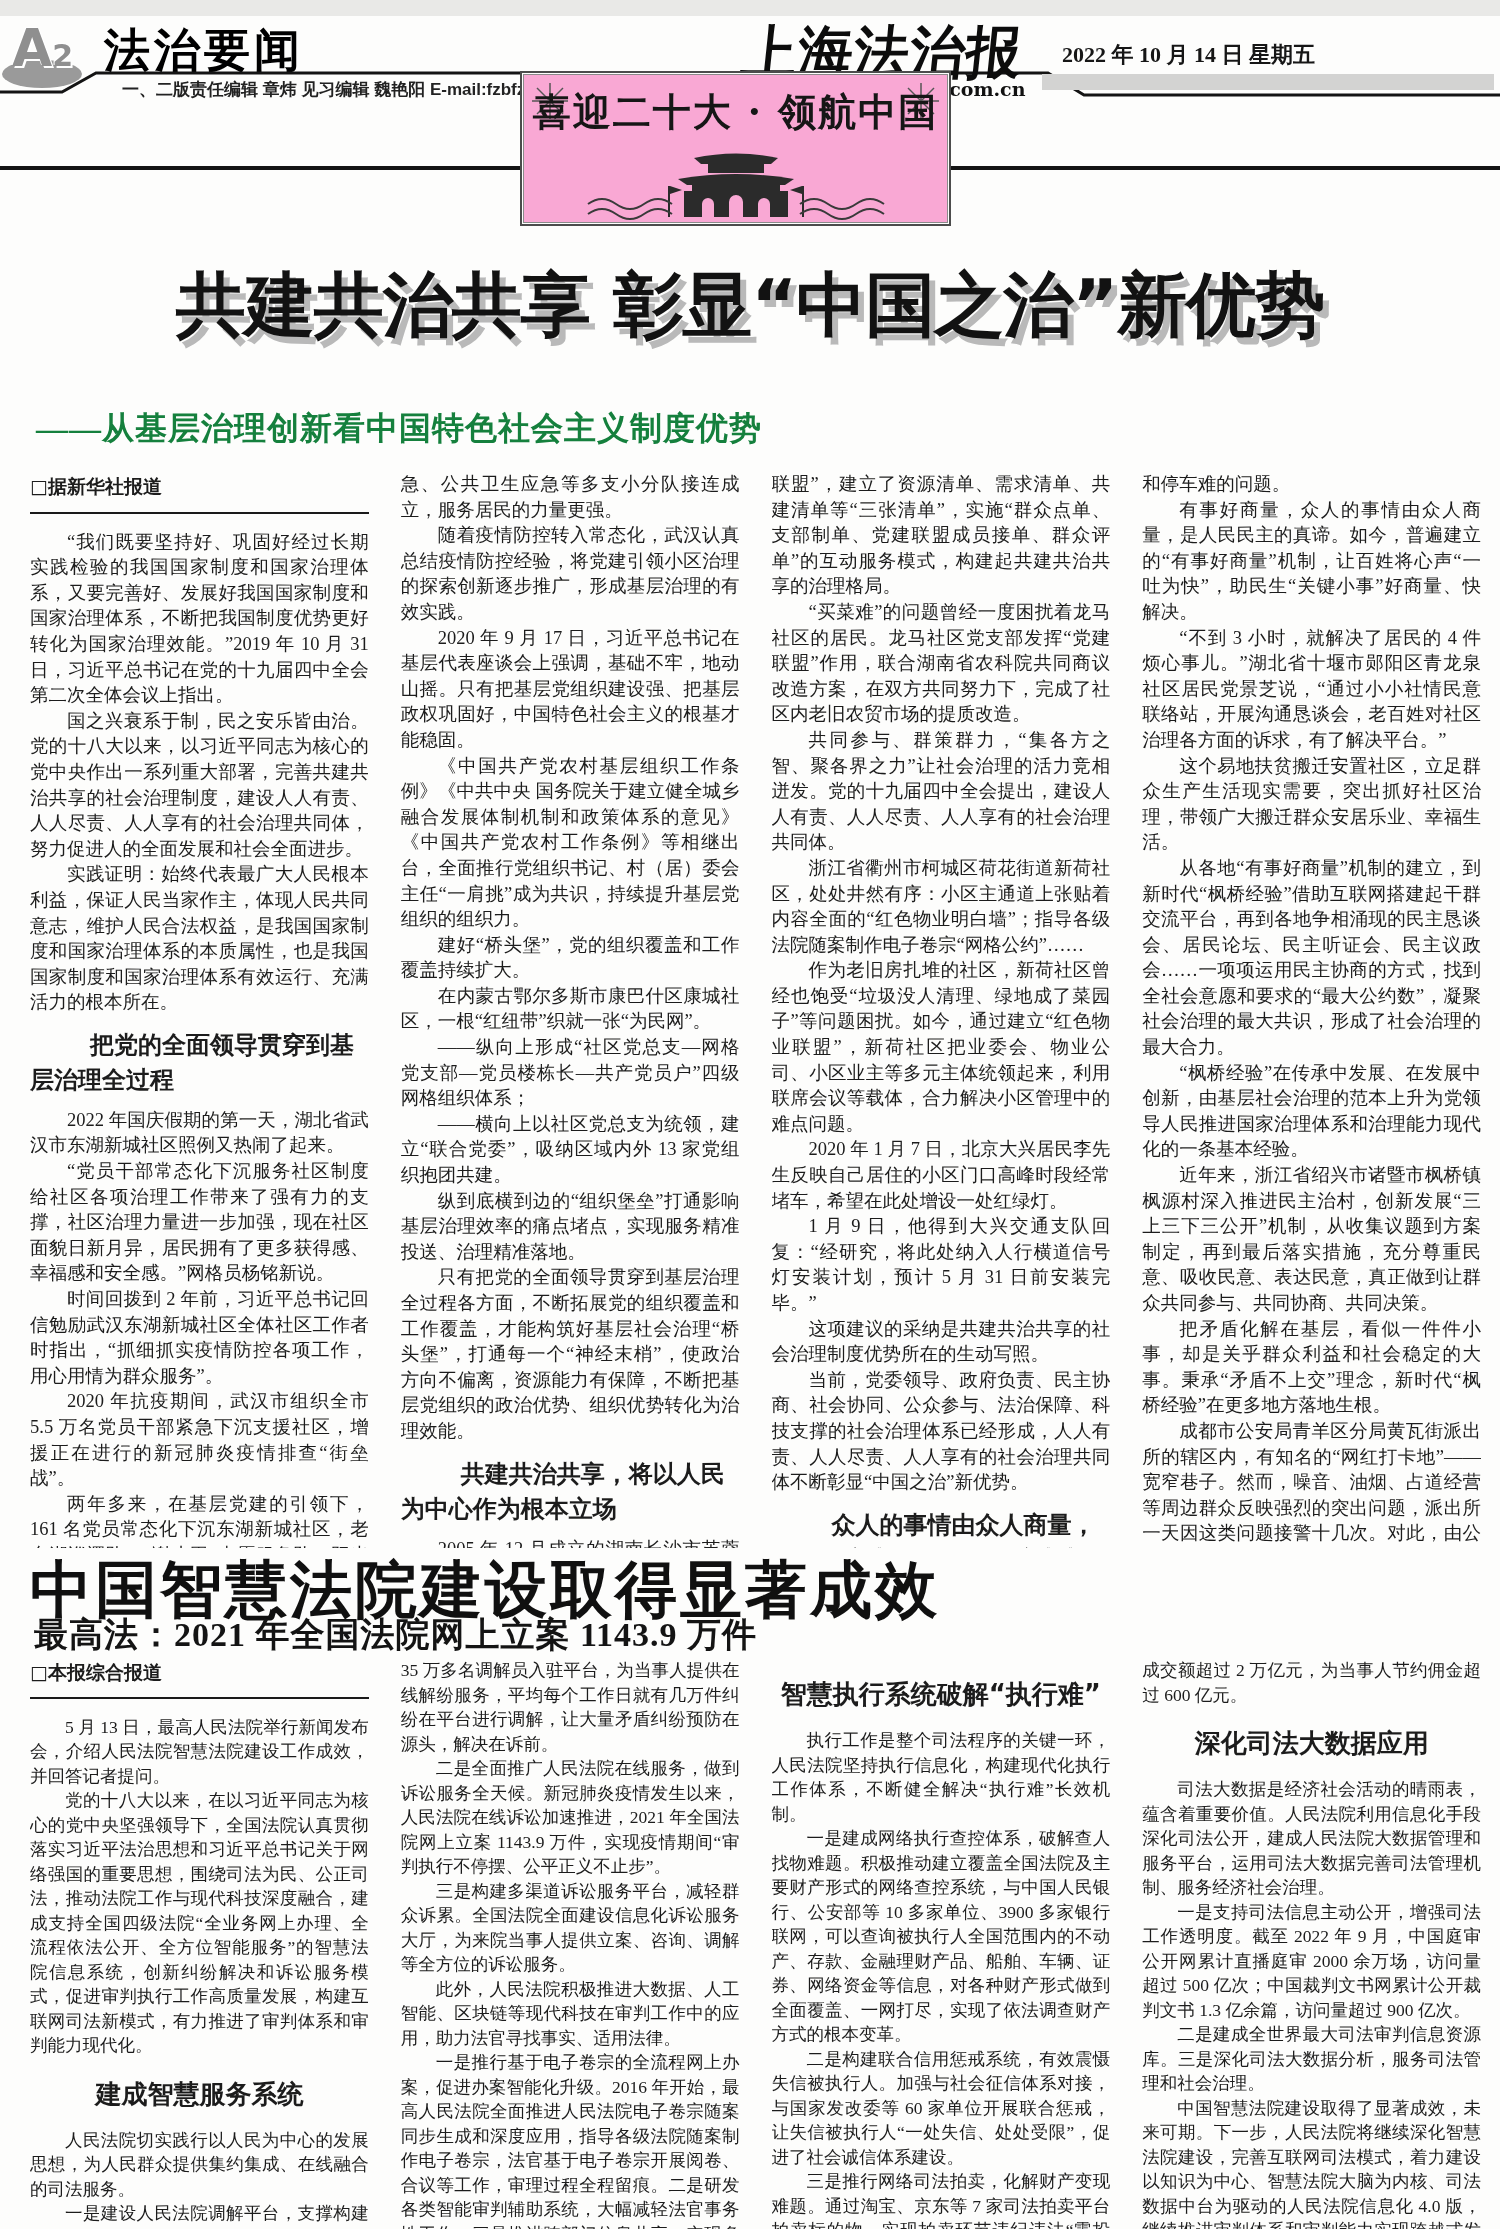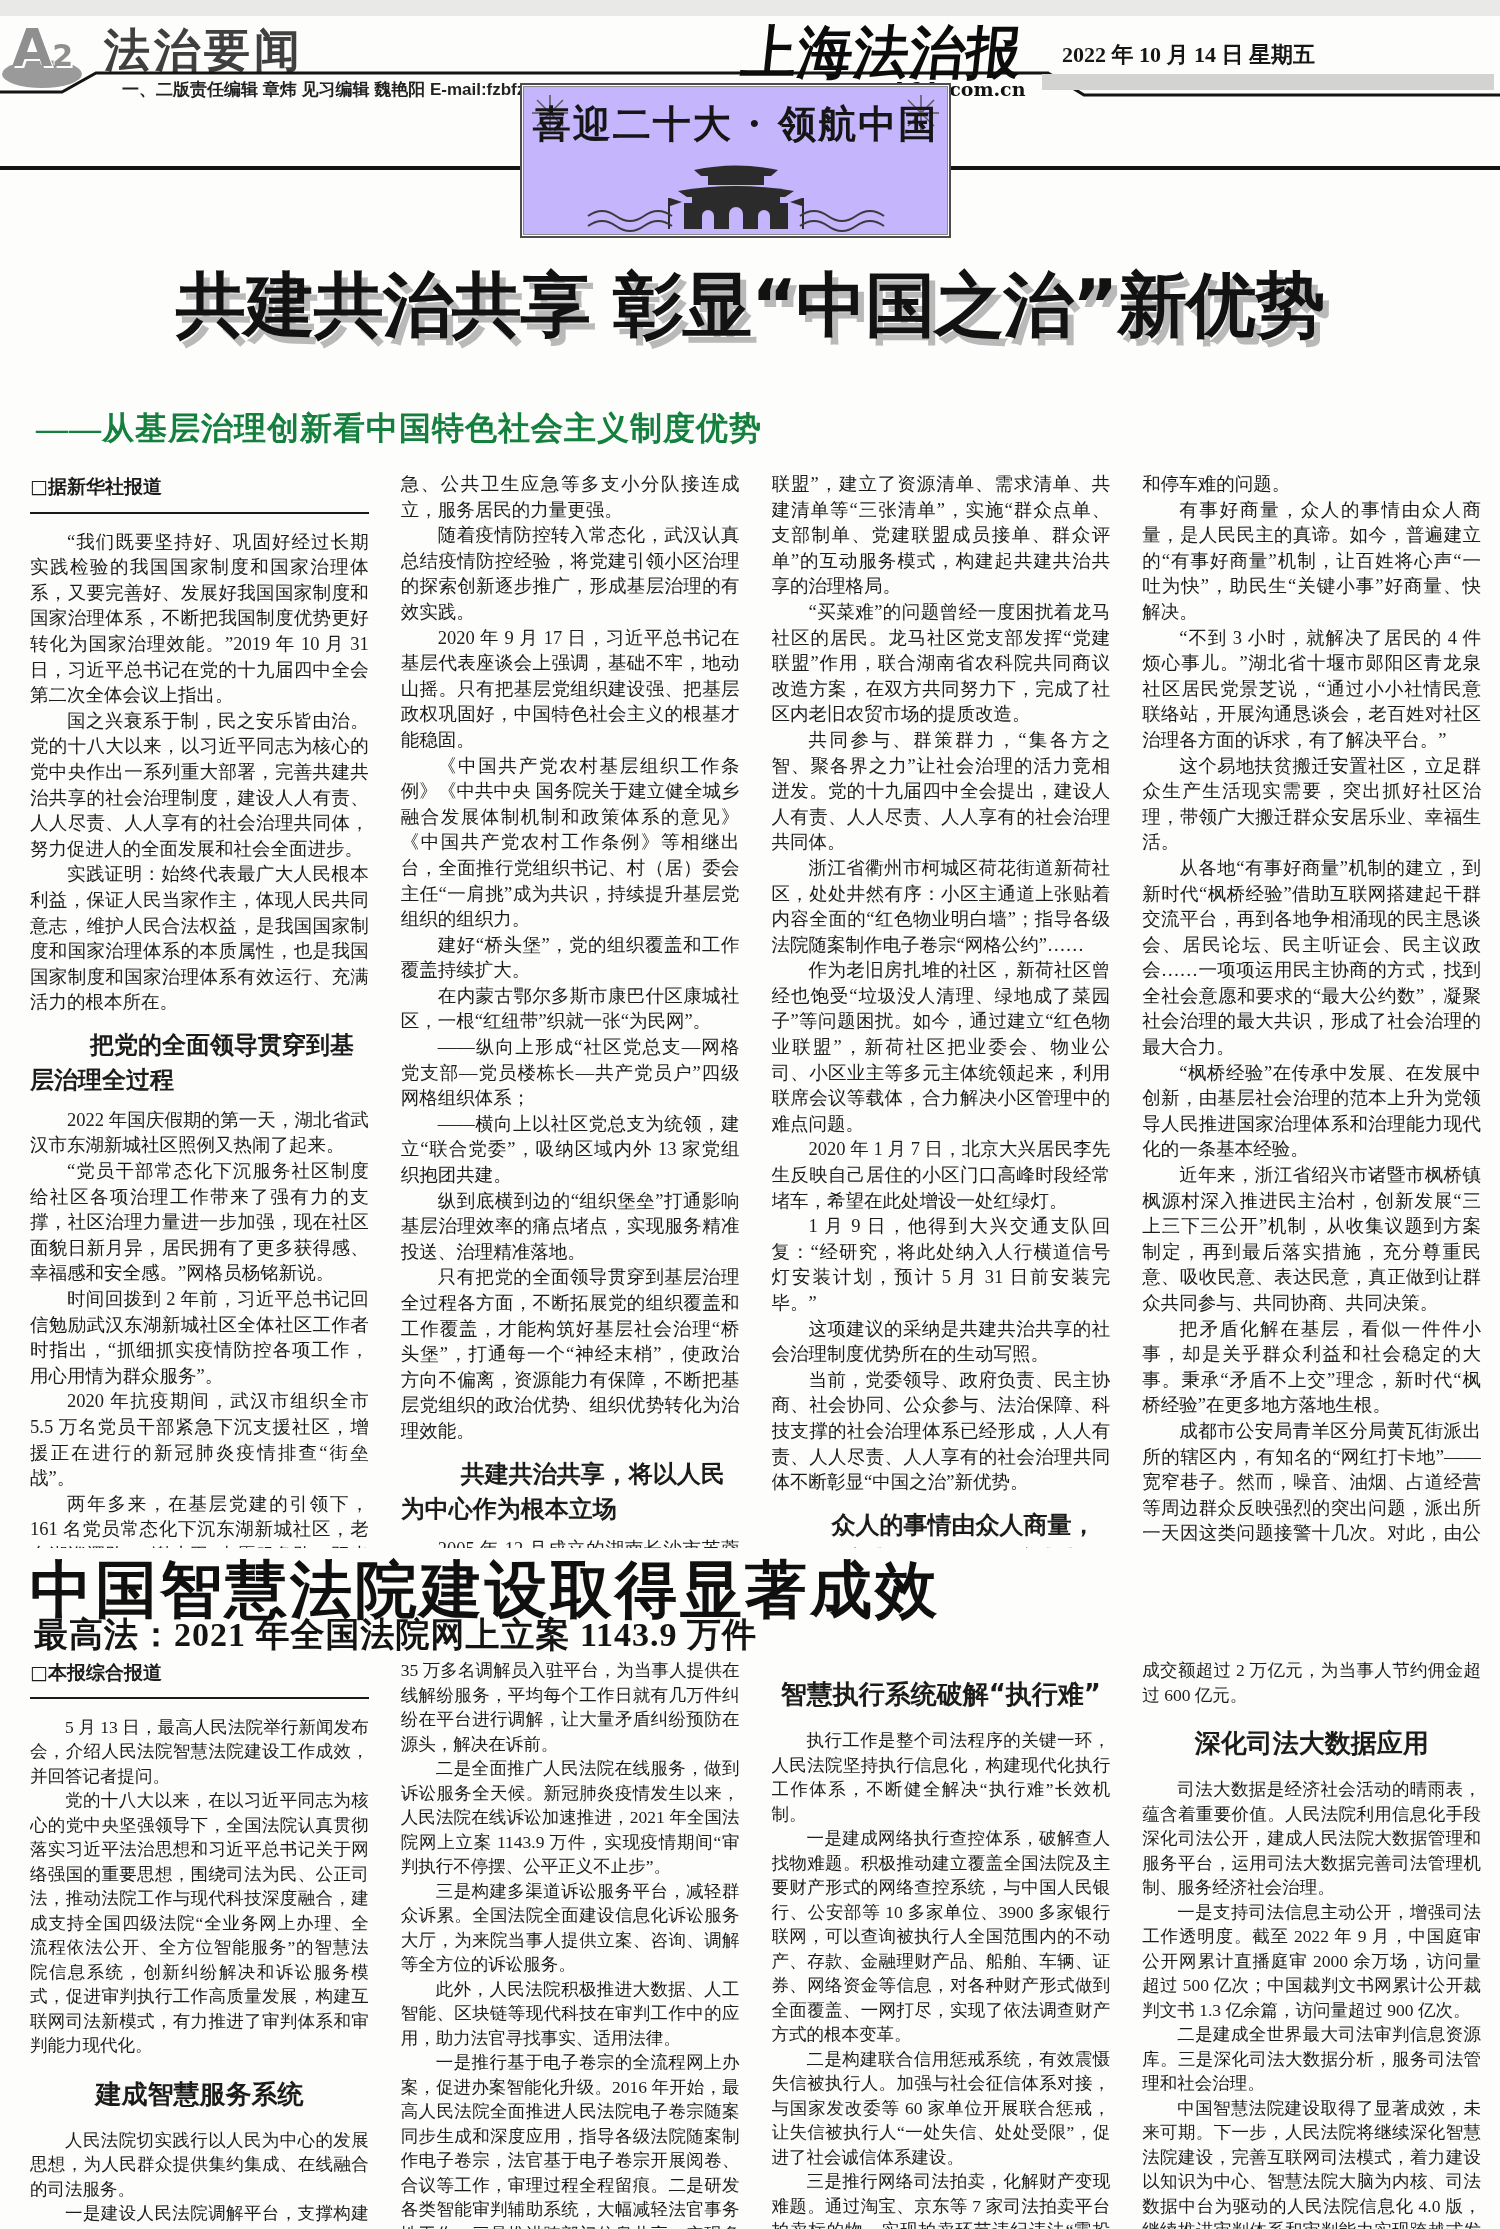--- a/index.html
+++ b/index.html
@@ -5,34 +5,34 @@
   html,body{margin:0;padding:0;background:#e9e9e7;}
   #page{position:relative;width:1500px;height:2229px;background:#fdfdfc;margin:16px auto;
         font-family:"Liberation Serif","DejaVu Serif",serif;color:#1c1c1c;overflow:hidden;}
 
   
   .badge-ellipse{position:absolute;left:2px;top:44px;width:80px;height:28px;background:#9a9a9a;border-radius:50%;}
   .page-no{position:absolute;left:12px;top:2px;font-family:"DejaVu Sans","Liberation Sans",sans-serif;
            font-weight:900;color:#8f8f8f;text-shadow:2px 2px 0 #fff,-1px -1px 0 #fff;}
   .page-no .big{font-size:52px;} .page-no .small{font-size:30px;}
   .section-title{position:absolute;left:104px;top:4px;font-family:"DejaVu Sans","Liberation Sans",sans-serif;
-                 font-weight:900;font-size:46px;letter-spacing:4px;color:#404040;}
+                 font-weight:900;font-size:46px;letter-spacing:4px;color:#000000;}
   .header-rule{position:absolute;left:0;top:48px;width:1500px;height:40px;}
   .editors{position:absolute;left:122px;top:62px;font-family:"Liberation Sans","DejaVu Sans",sans-serif;
            font-weight:700;font-size:17px;color:#222;}
   .masthead{position:absolute;left:742px;top:0px;font-family:"DejaVu Serif","Liberation Serif",serif;
             font-weight:900;font-size:55px;letter-spacing:1px;color:#0c0c0c;transform:skewX(-6deg) scaleY(1.04);}
   .website{position:absolute;left:832px;top:62px;font-family:"DejaVu Serif",serif;font-weight:700;font-size:19px;color:#111;}
   .date{position:absolute;left:1062px;top:24px;font-size:22px;font-weight:600;color:#161616;}
   .date-bar{position:absolute;left:1042px;top:58px;width:452px;height:16px;background:#d3d3d2;}
 
   .page-rule{position:absolute;left:0;top:150px;width:1500px;height:4px;background:#141414;z-index:1;}
 
   
-  .banner{position:absolute;left:520px;top:67px;width:427px;height:151px;background:#c4b5fd;
+  .banner{position:absolute;left:520px;top:55px;width:427px;height:151px;background:#f9a8d4;
           border:2px solid #4c4c4c;box-shadow:inset 0 0 0 1px #fff,inset 0 0 0 2px #8a8a8a;z-index:2;}
   .banner-text{position:absolute;left:0;top:14px;width:100%;text-align:center;
                font-family:"DejaVu Serif",serif;font-weight:900;font-size:38px;letter-spacing:2px;color:#161616;}
   .banner-art{position:absolute;left:50%;bottom:2px;transform:translateX(-50%);}
   .fw{position:absolute;}
 
   
   .headline1{position:absolute;left:30px;top:243px;width:1440px;text-align:center;
              font-family:"DejaVu Sans","Liberation Sans",sans-serif;font-weight:900;font-size:70px;
              letter-spacing:-1px;color:#121212;text-shadow:6px 7px 0 #b9b9b9;white-space:nowrap;}

